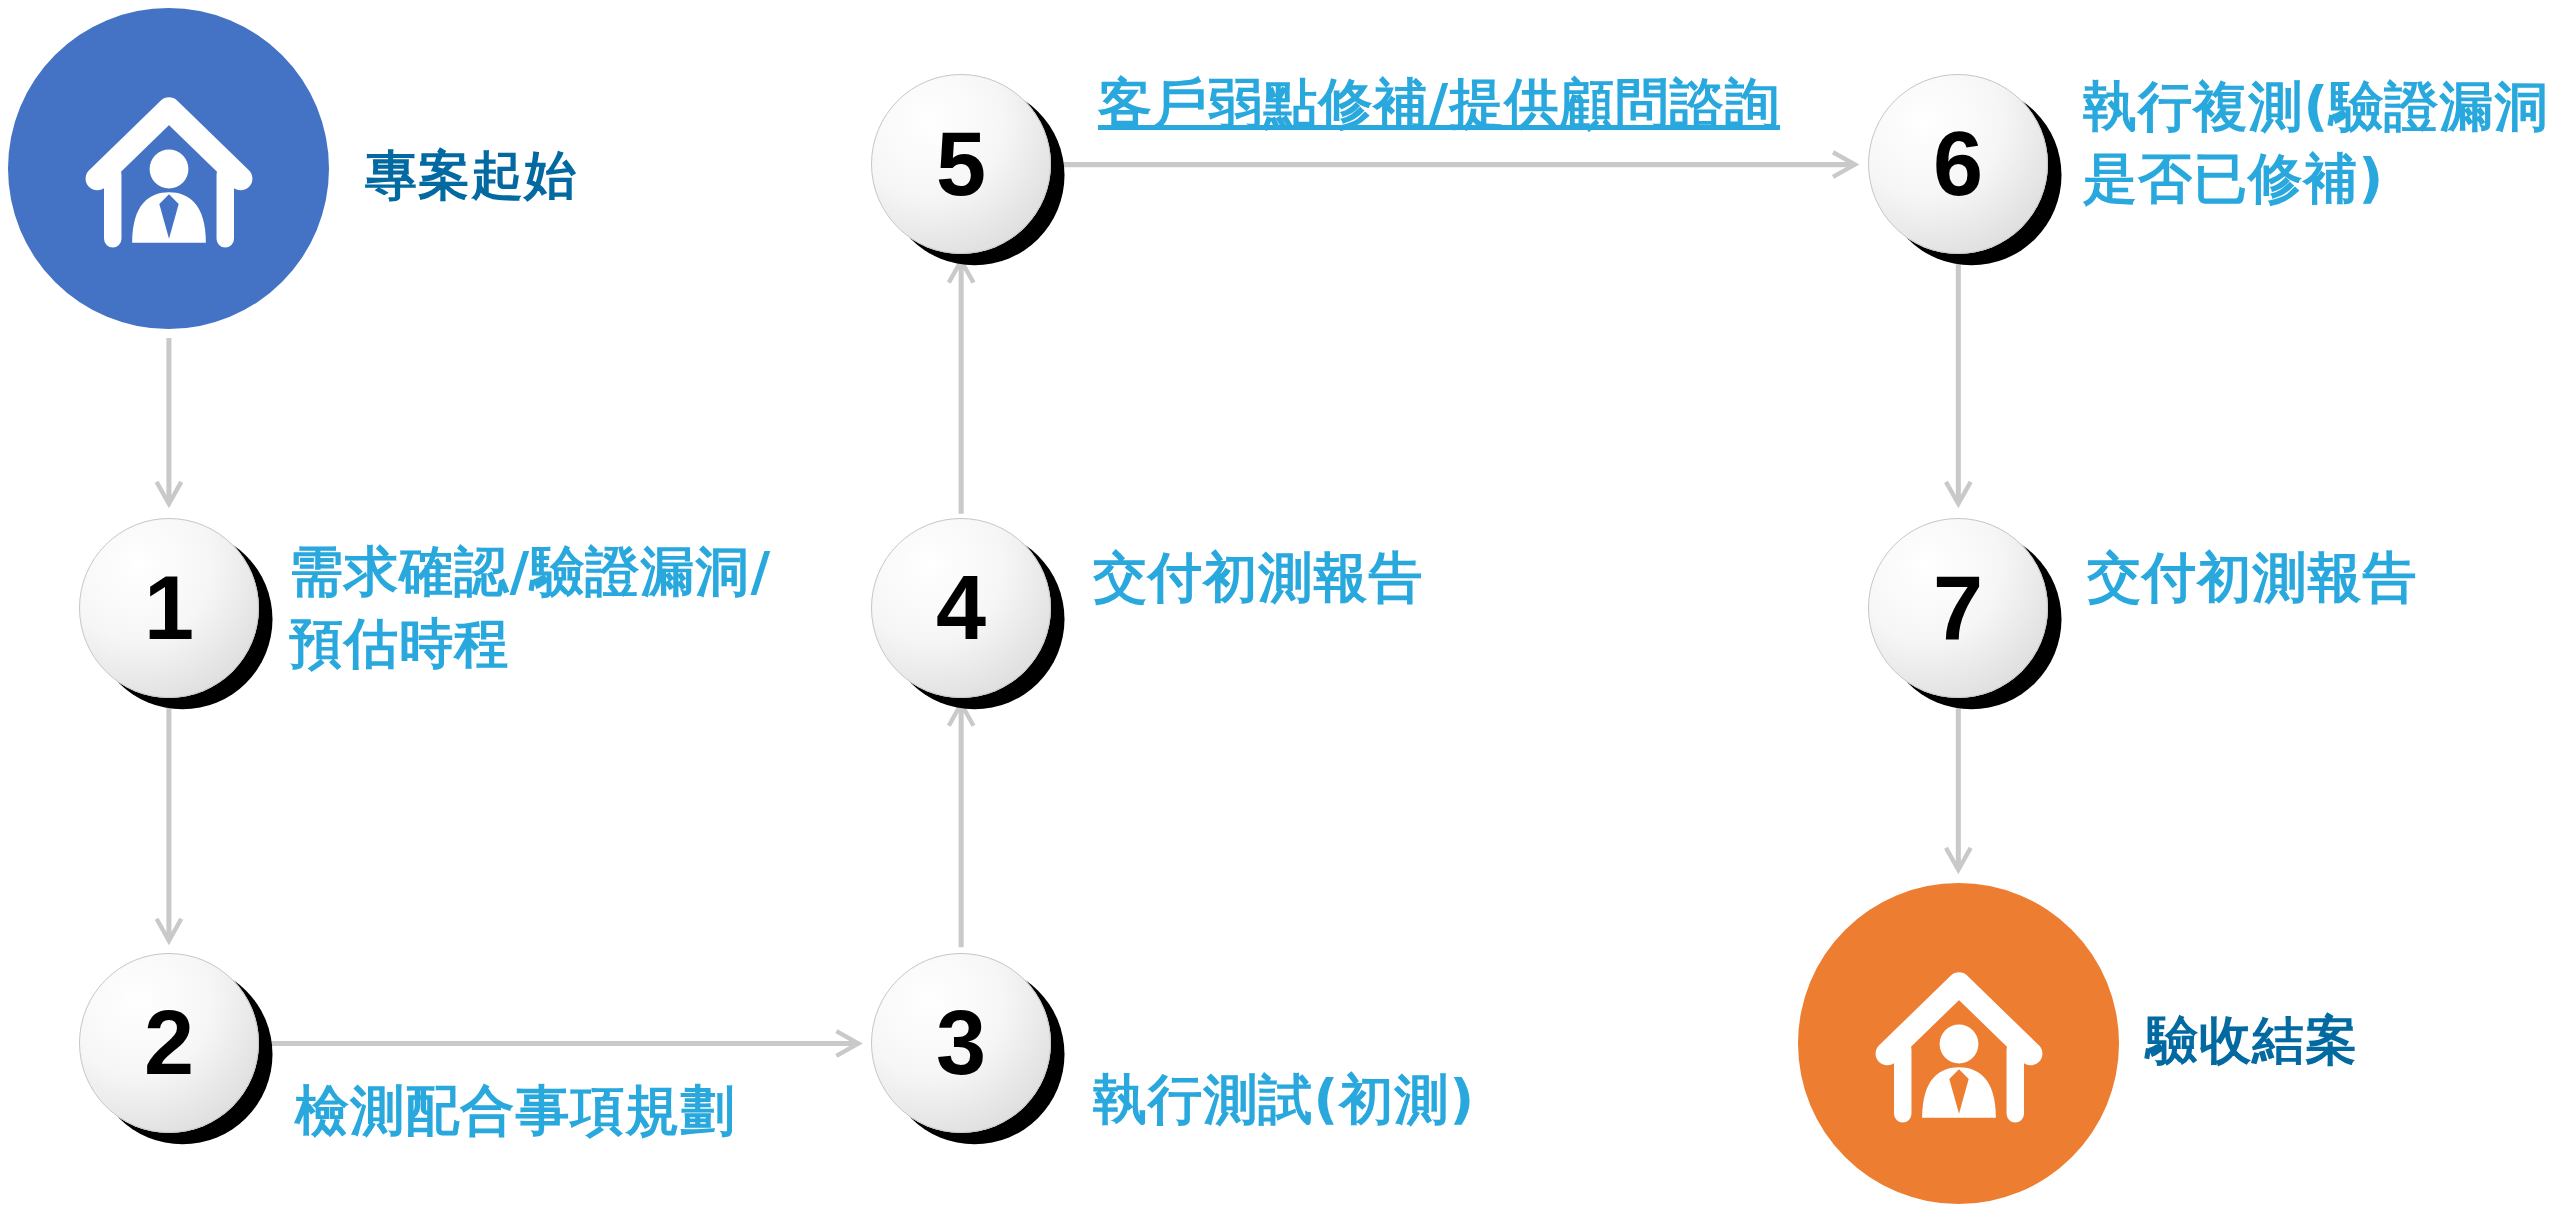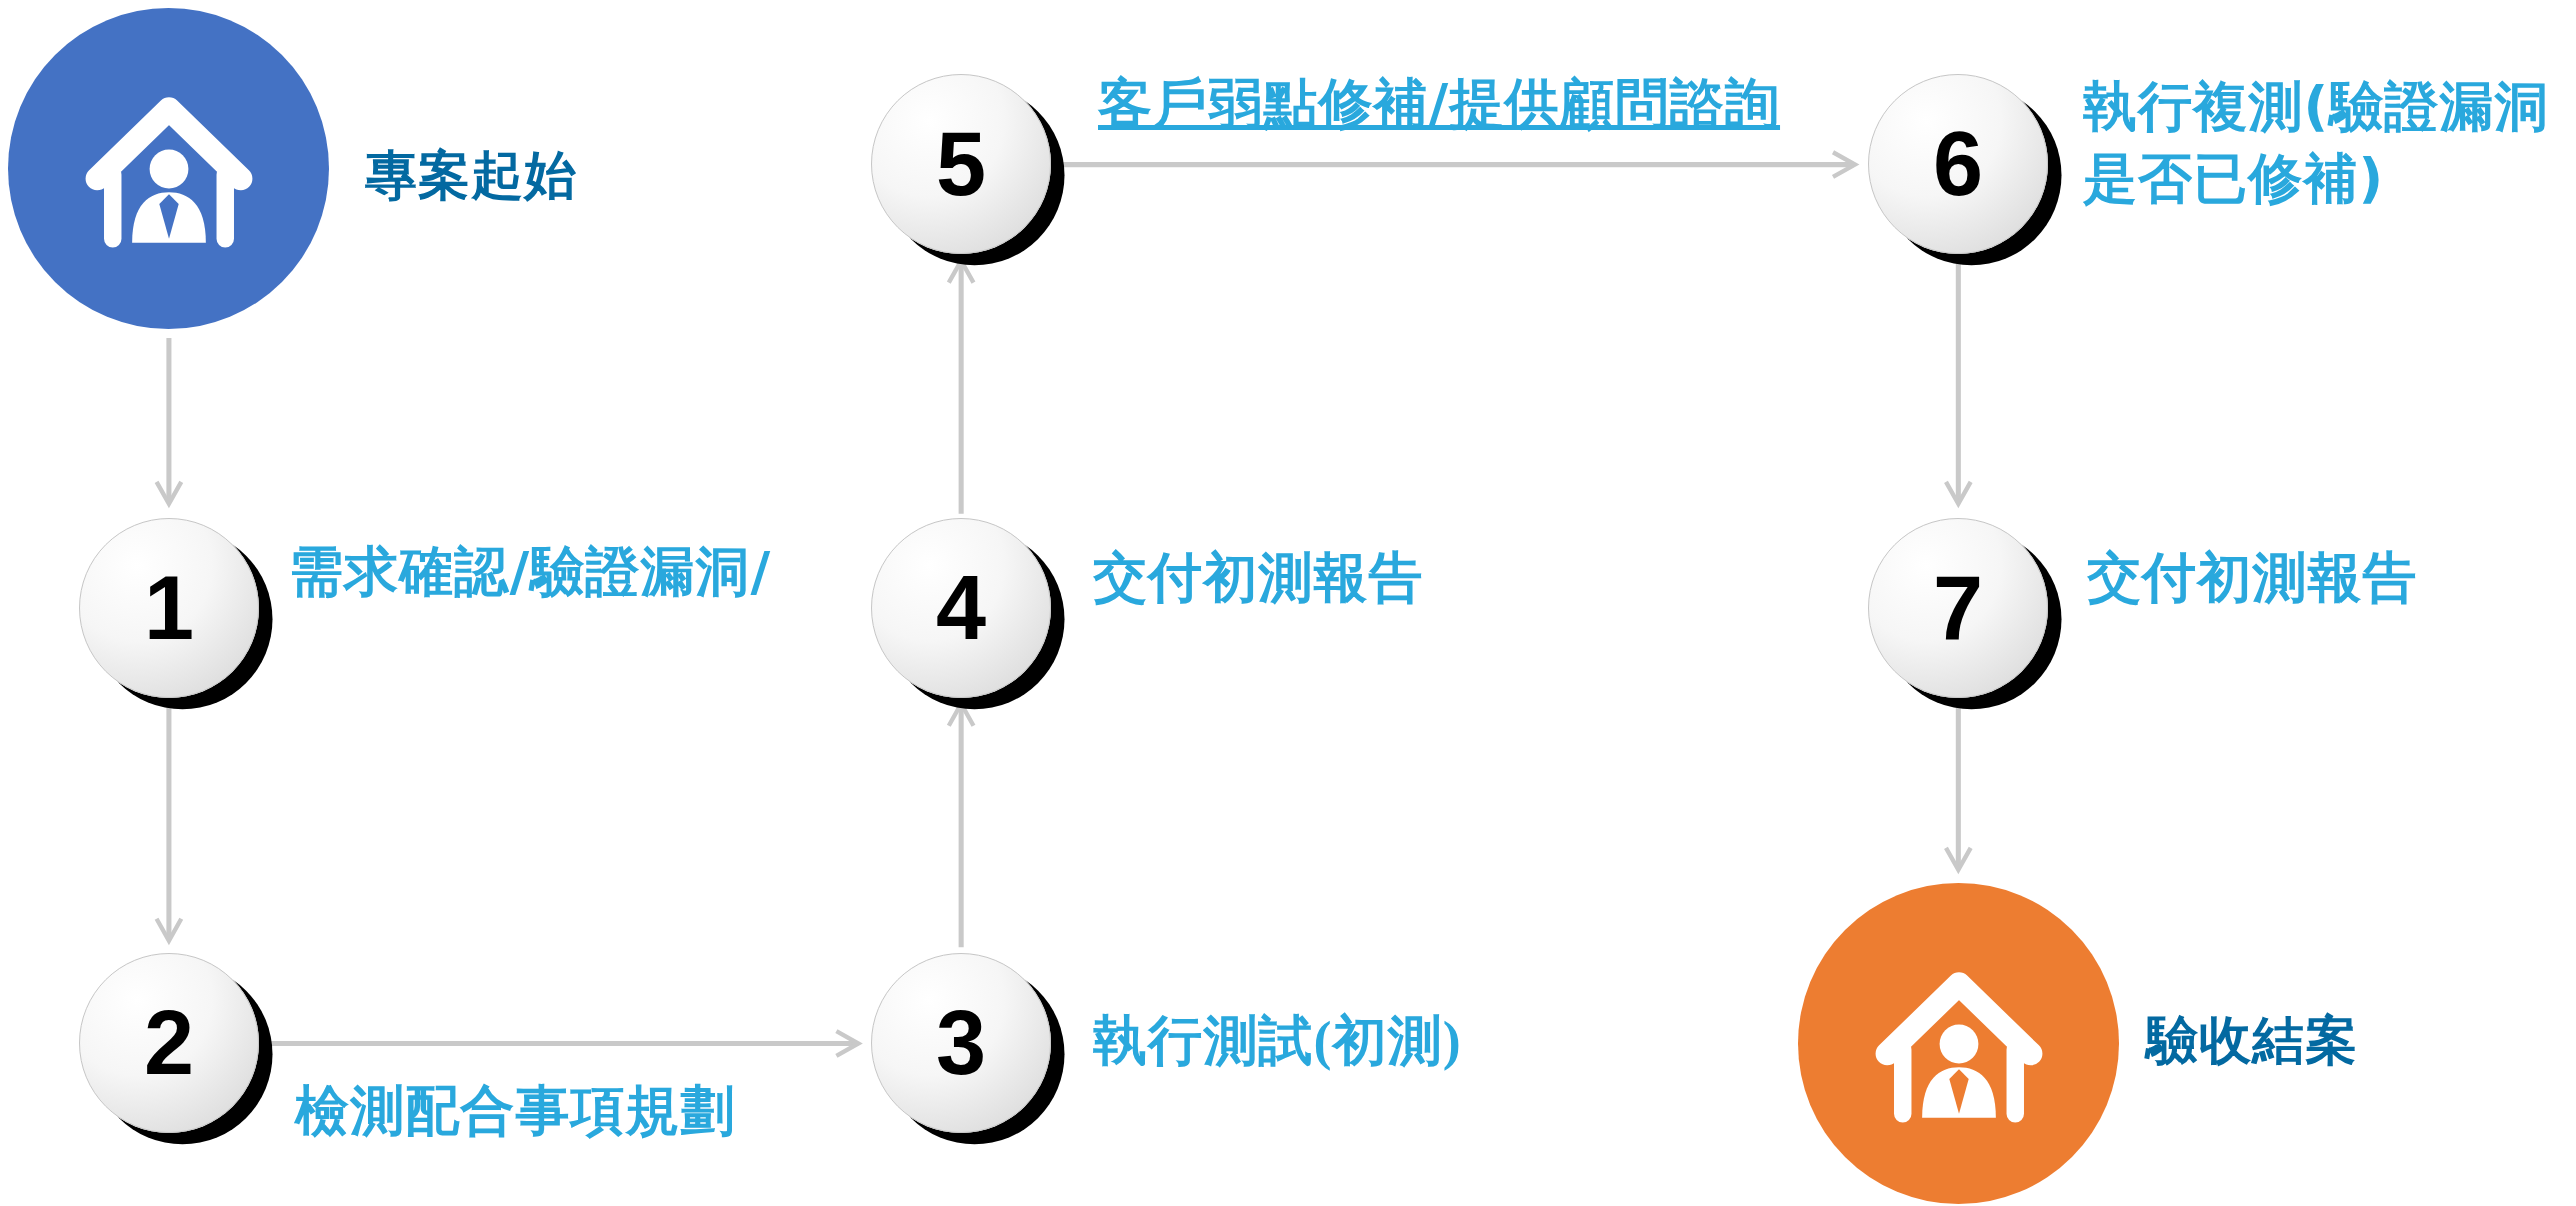--- a/index.html
+++ b/index.html
@@ -100,33 +100,34 @@
       <path class="tie" d="M50 63 L45 68 L50 86 L55 68 Z"></path>
     </svg>
   </div>
   <div class="terminal-label" style="left:365px; top:142px;">專案起始</div>
 
   <div class="step-circle" style="left:79px; top:518px;">
     <span>1</span>
   </div>
   <div class="step-label" style="left:289px; top:536px;">
     <div>需求確認/驗證漏洞/</div>
+    <div>預估時程</div>
   </div>
 
   <div class="step-circle" style="left:79px; top:953px;">
     <span>2</span>
   </div>
   <div class="step-label" style="left:295px; top:1075px;">
     <div>檢測配合事項規劃</div>
   </div>
 
   <div class="step-circle" style="left:871px; top:953px;">
     <span>3</span>
   </div>
-  <div class="step-label" style="left:1093px; top:1006px;font-family:Liberation Serif, serif;">
+  <div class="step-label" style="left:1093px; top:1064px;">
     <div>執行測試(初測)</div>
   </div>
 
   <div class="step-circle" style="left:871px; top:518px;">
     <span>4</span>
   </div>
   <div class="step-label" style="left:1093px; top:542px;">
     <div>交付初測報告</div>
   </div>
 

